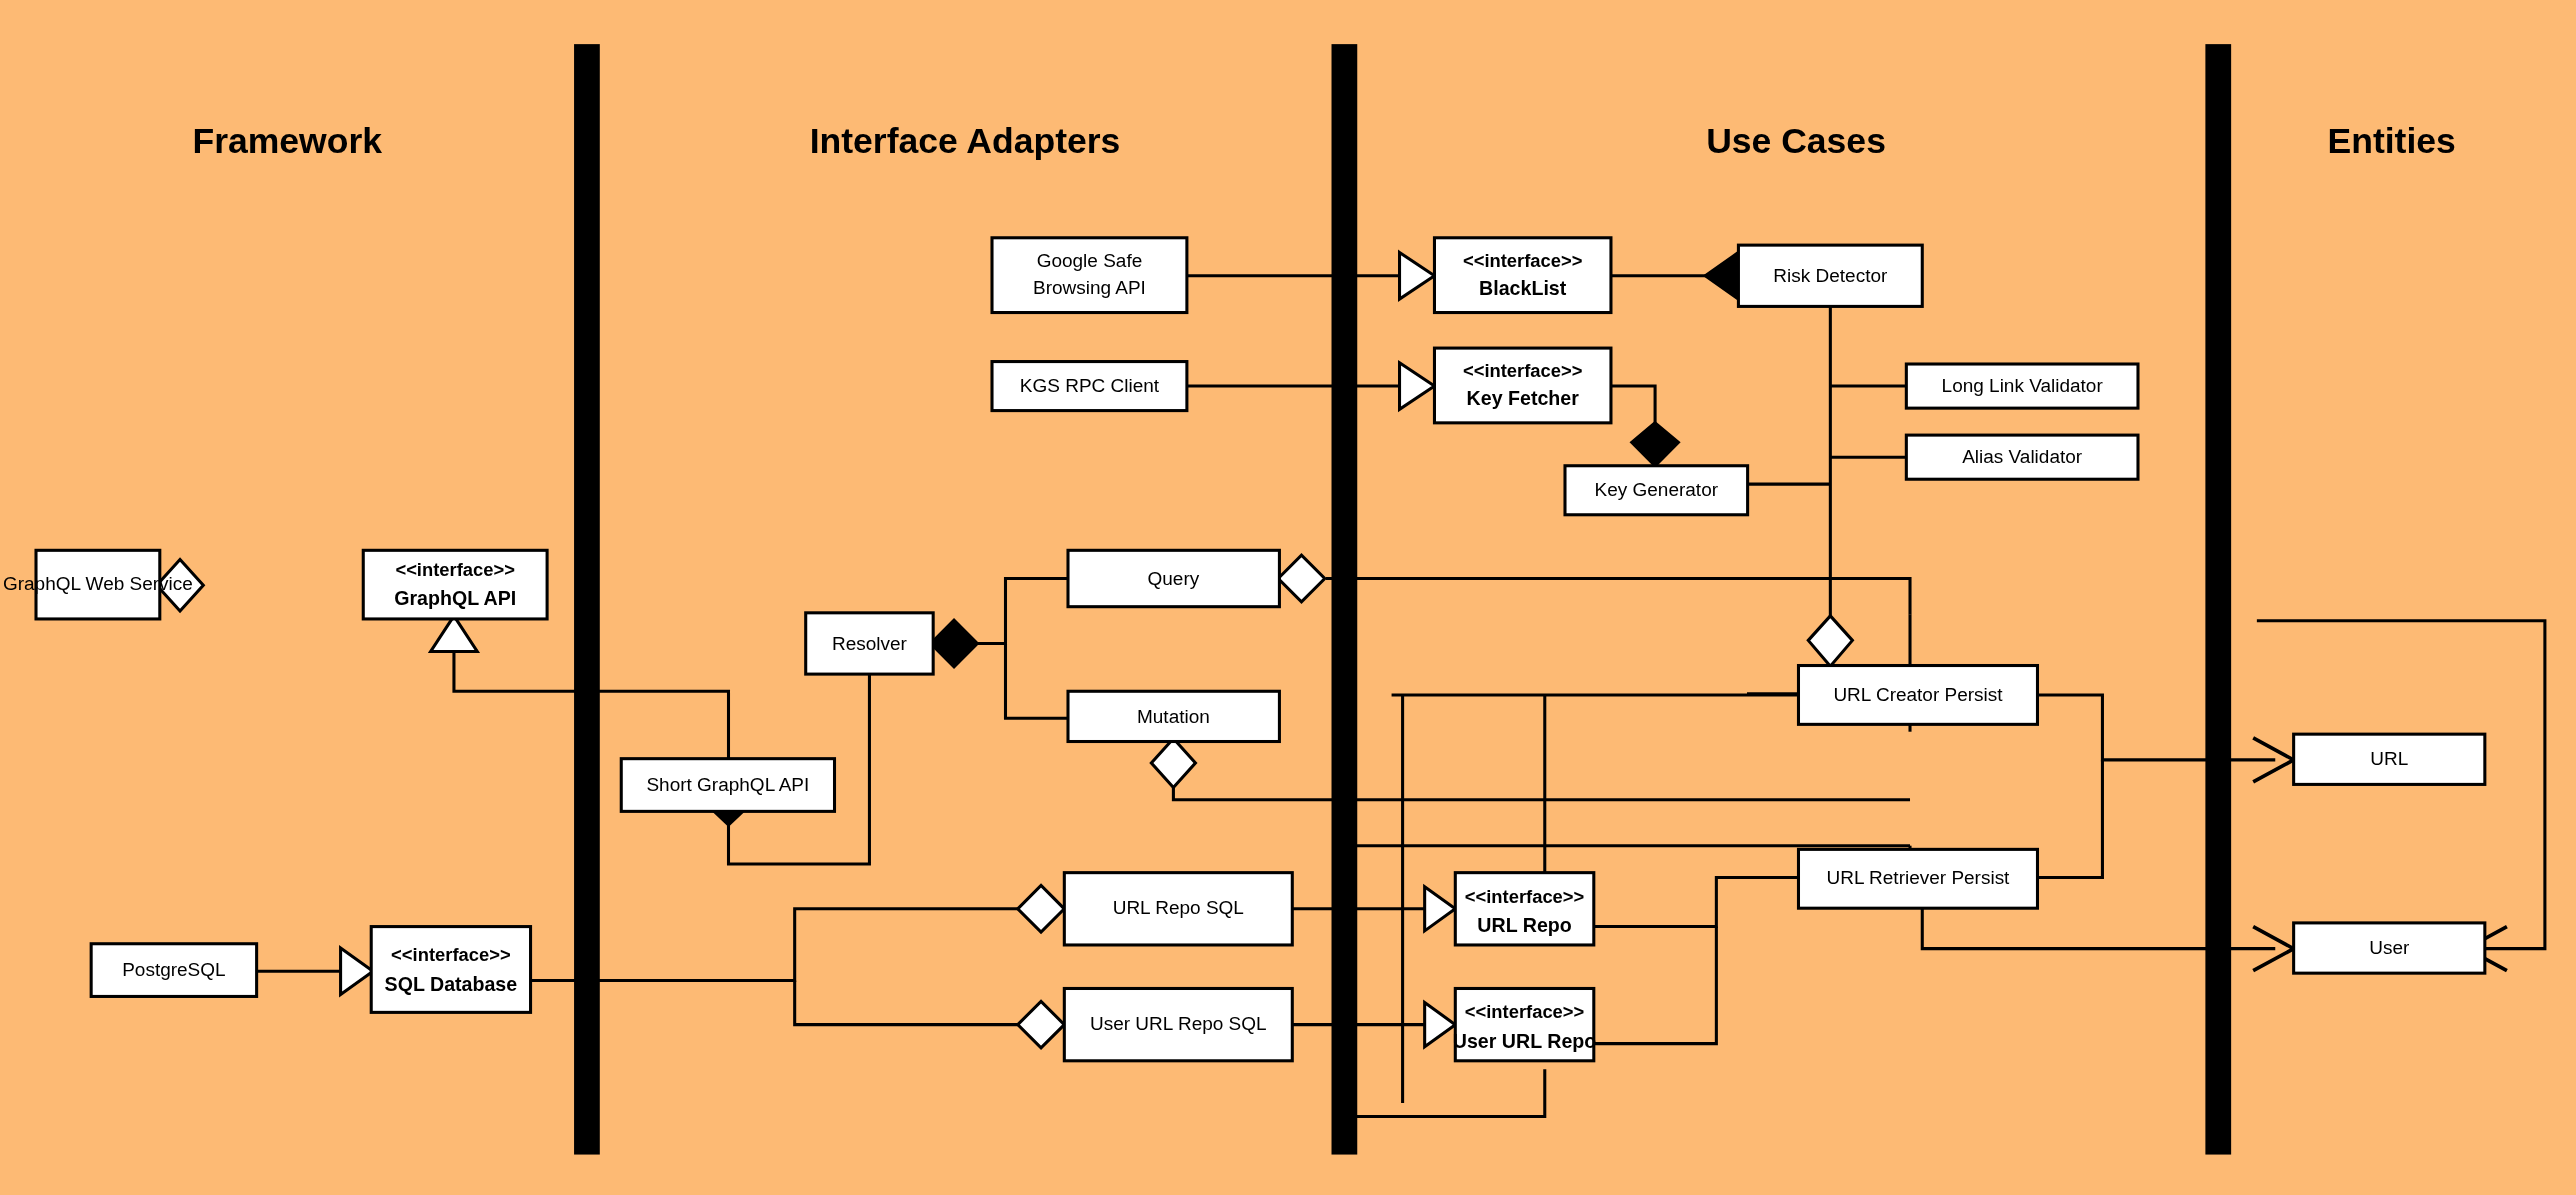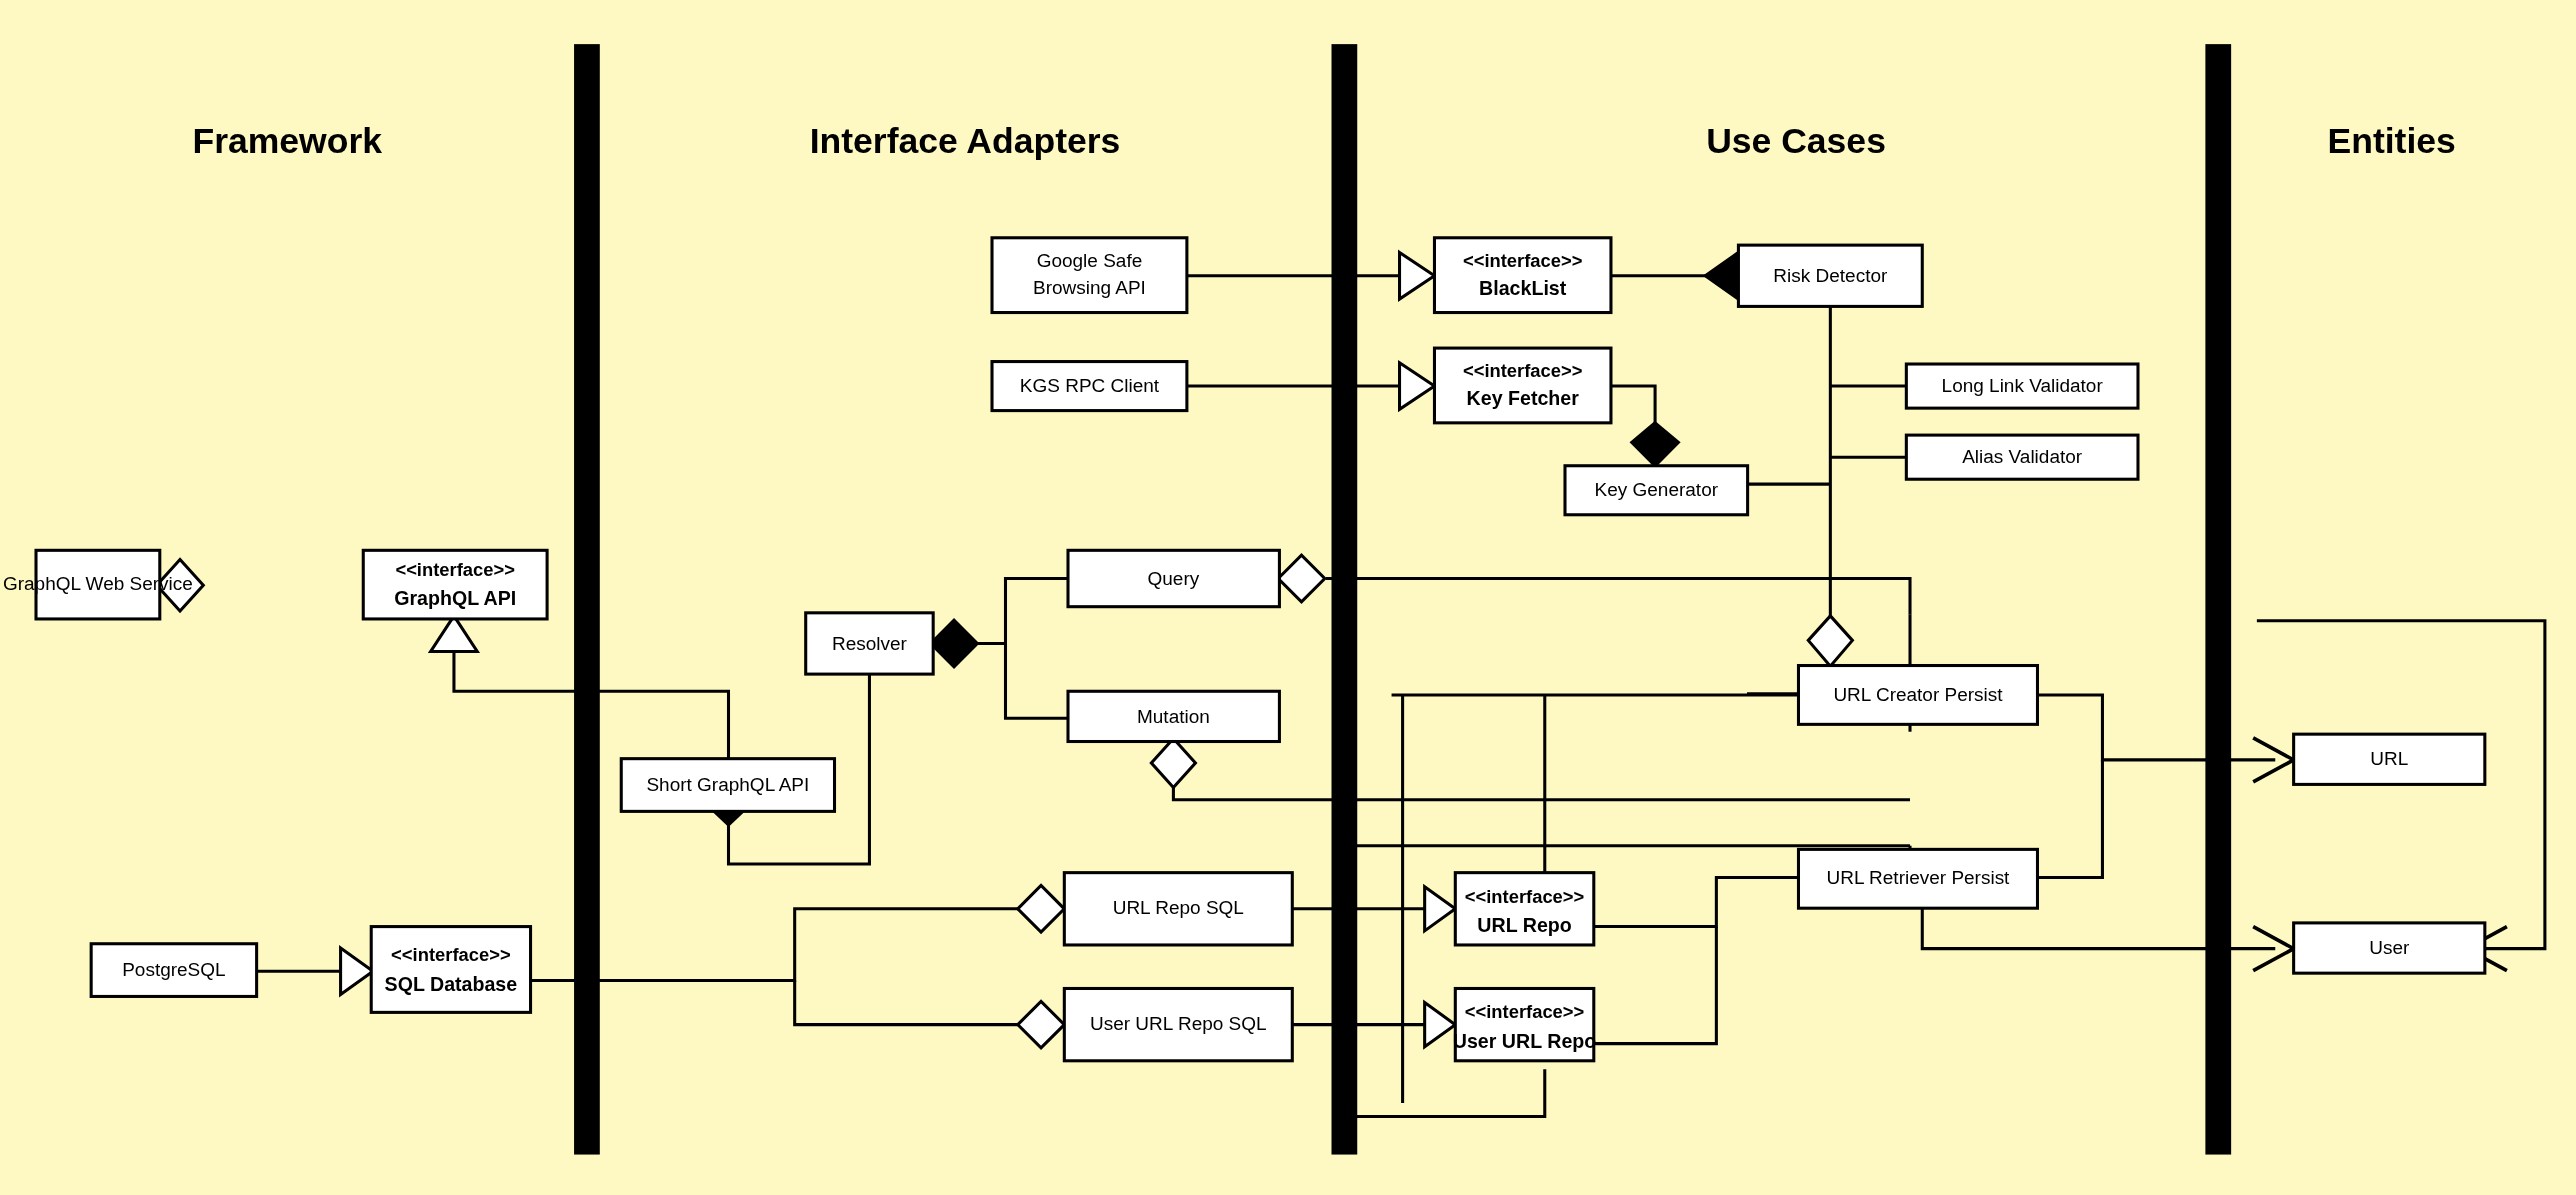--- a/index.html
+++ b/index.html
@@ -4,21 +4,21 @@
 <style>
   html, body {
     margin: 0;
     padding: 0;
     background: #ffffff;
   }
   #canvas {
     position: relative;
     width: 2576px;
     height: 1195px;
-    background: #fef9c3;
+    background: #fdba74;
     font-family: "Liberation Sans", sans-serif;
     overflow: hidden;
   }
   svg.diagram {
     position: absolute;
     top: 0;
     left: 0;
     width: 2576px;
     height: 1195px;
   }

